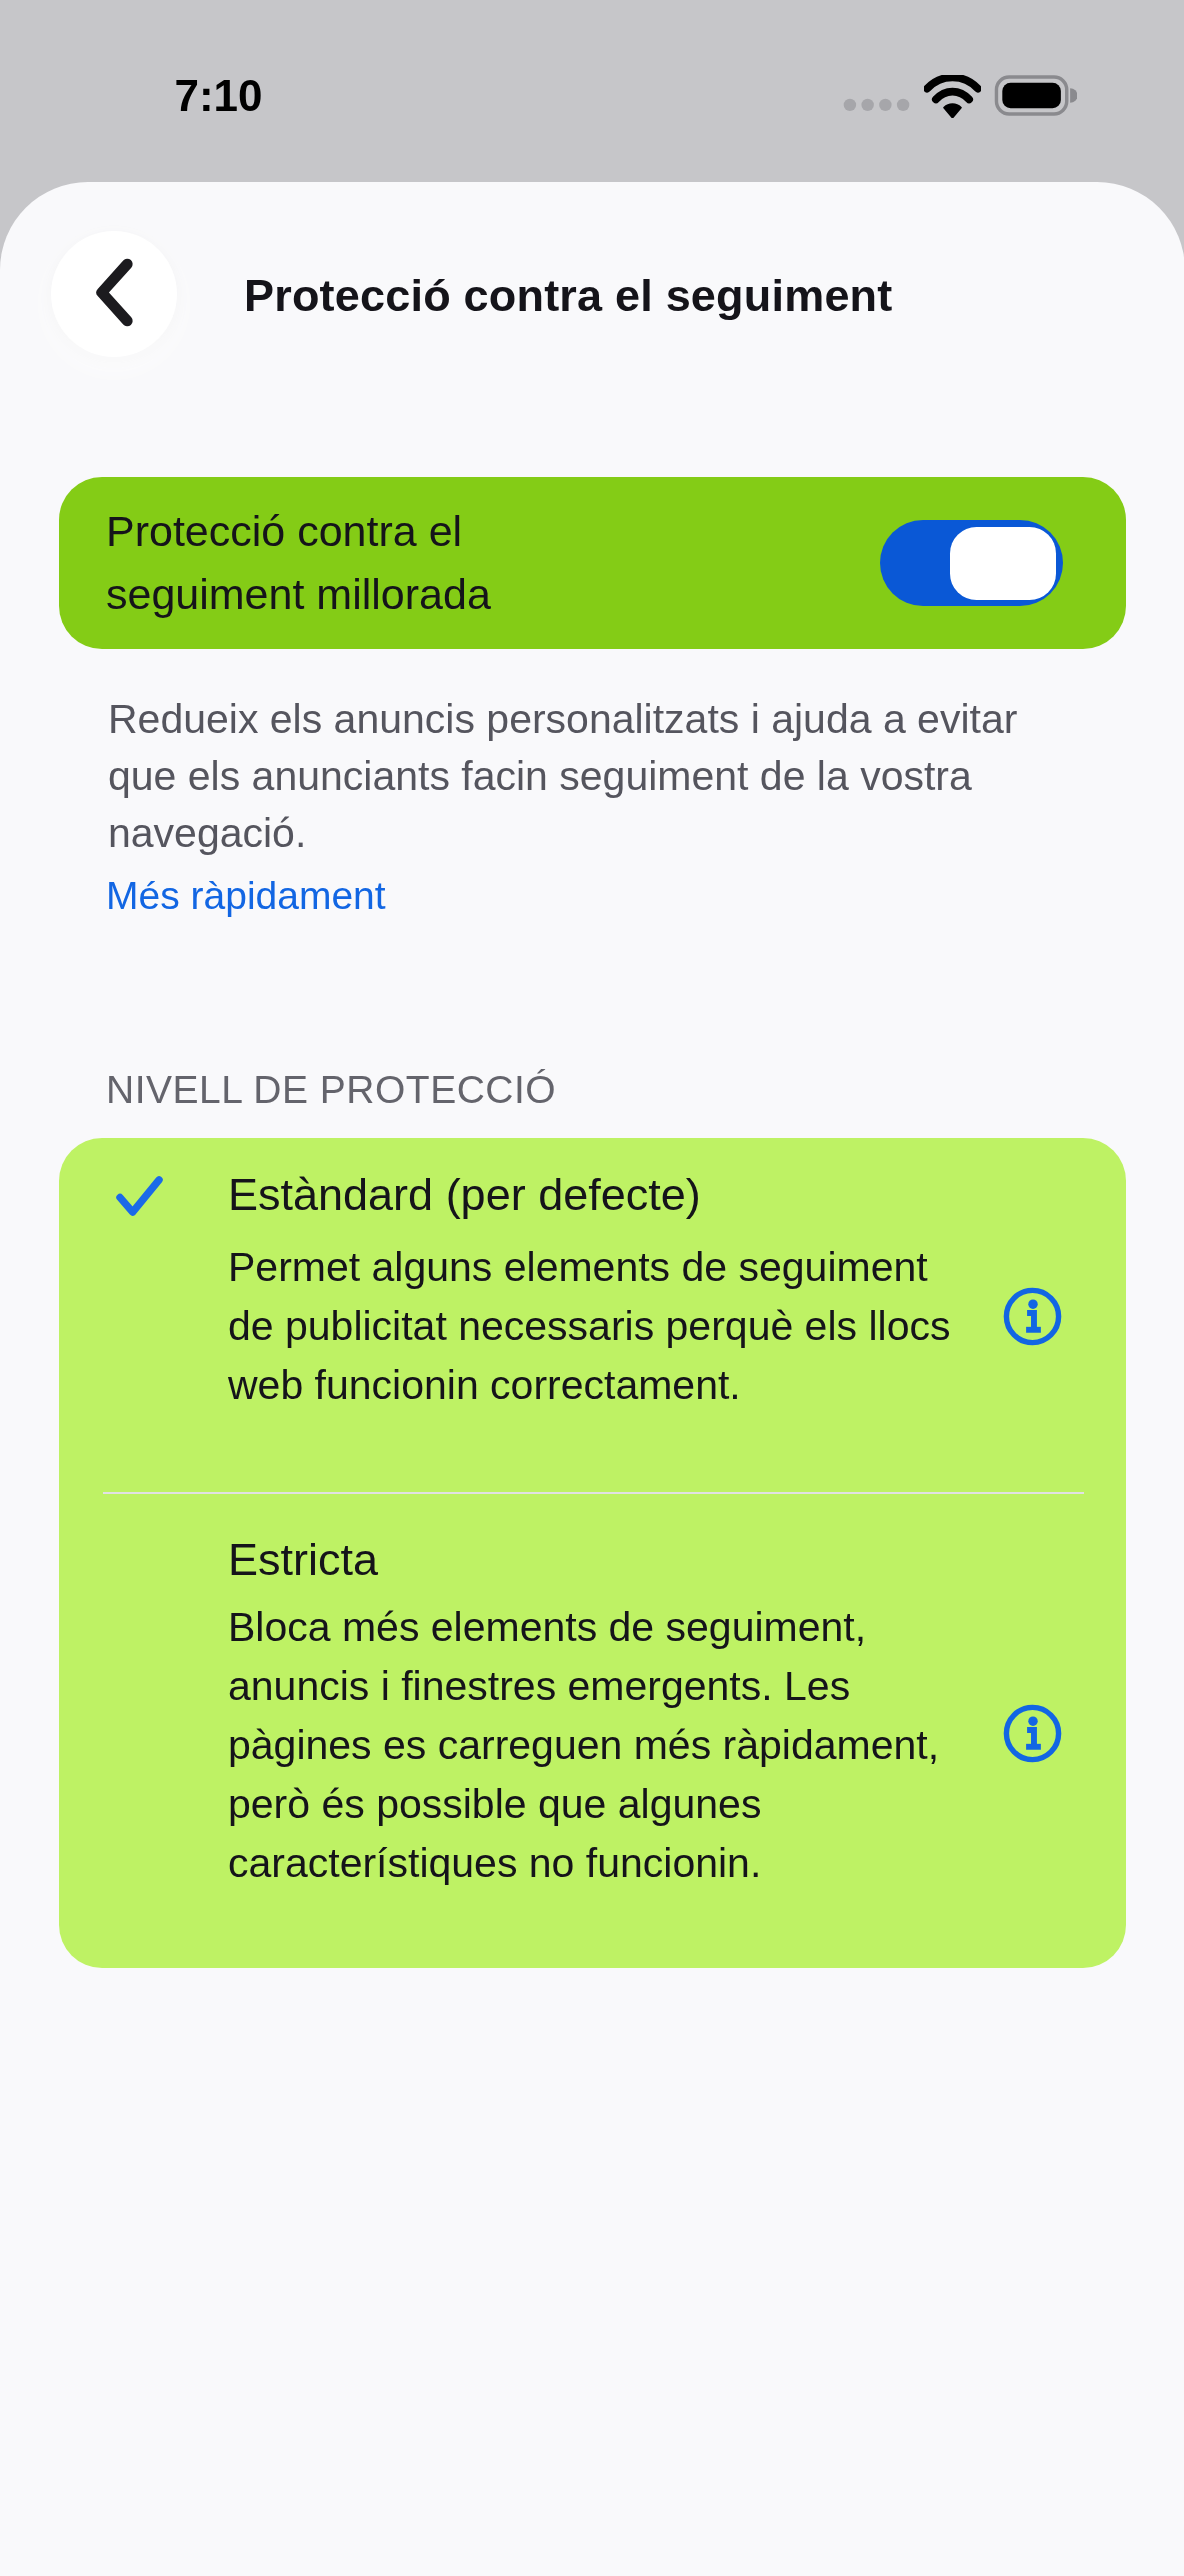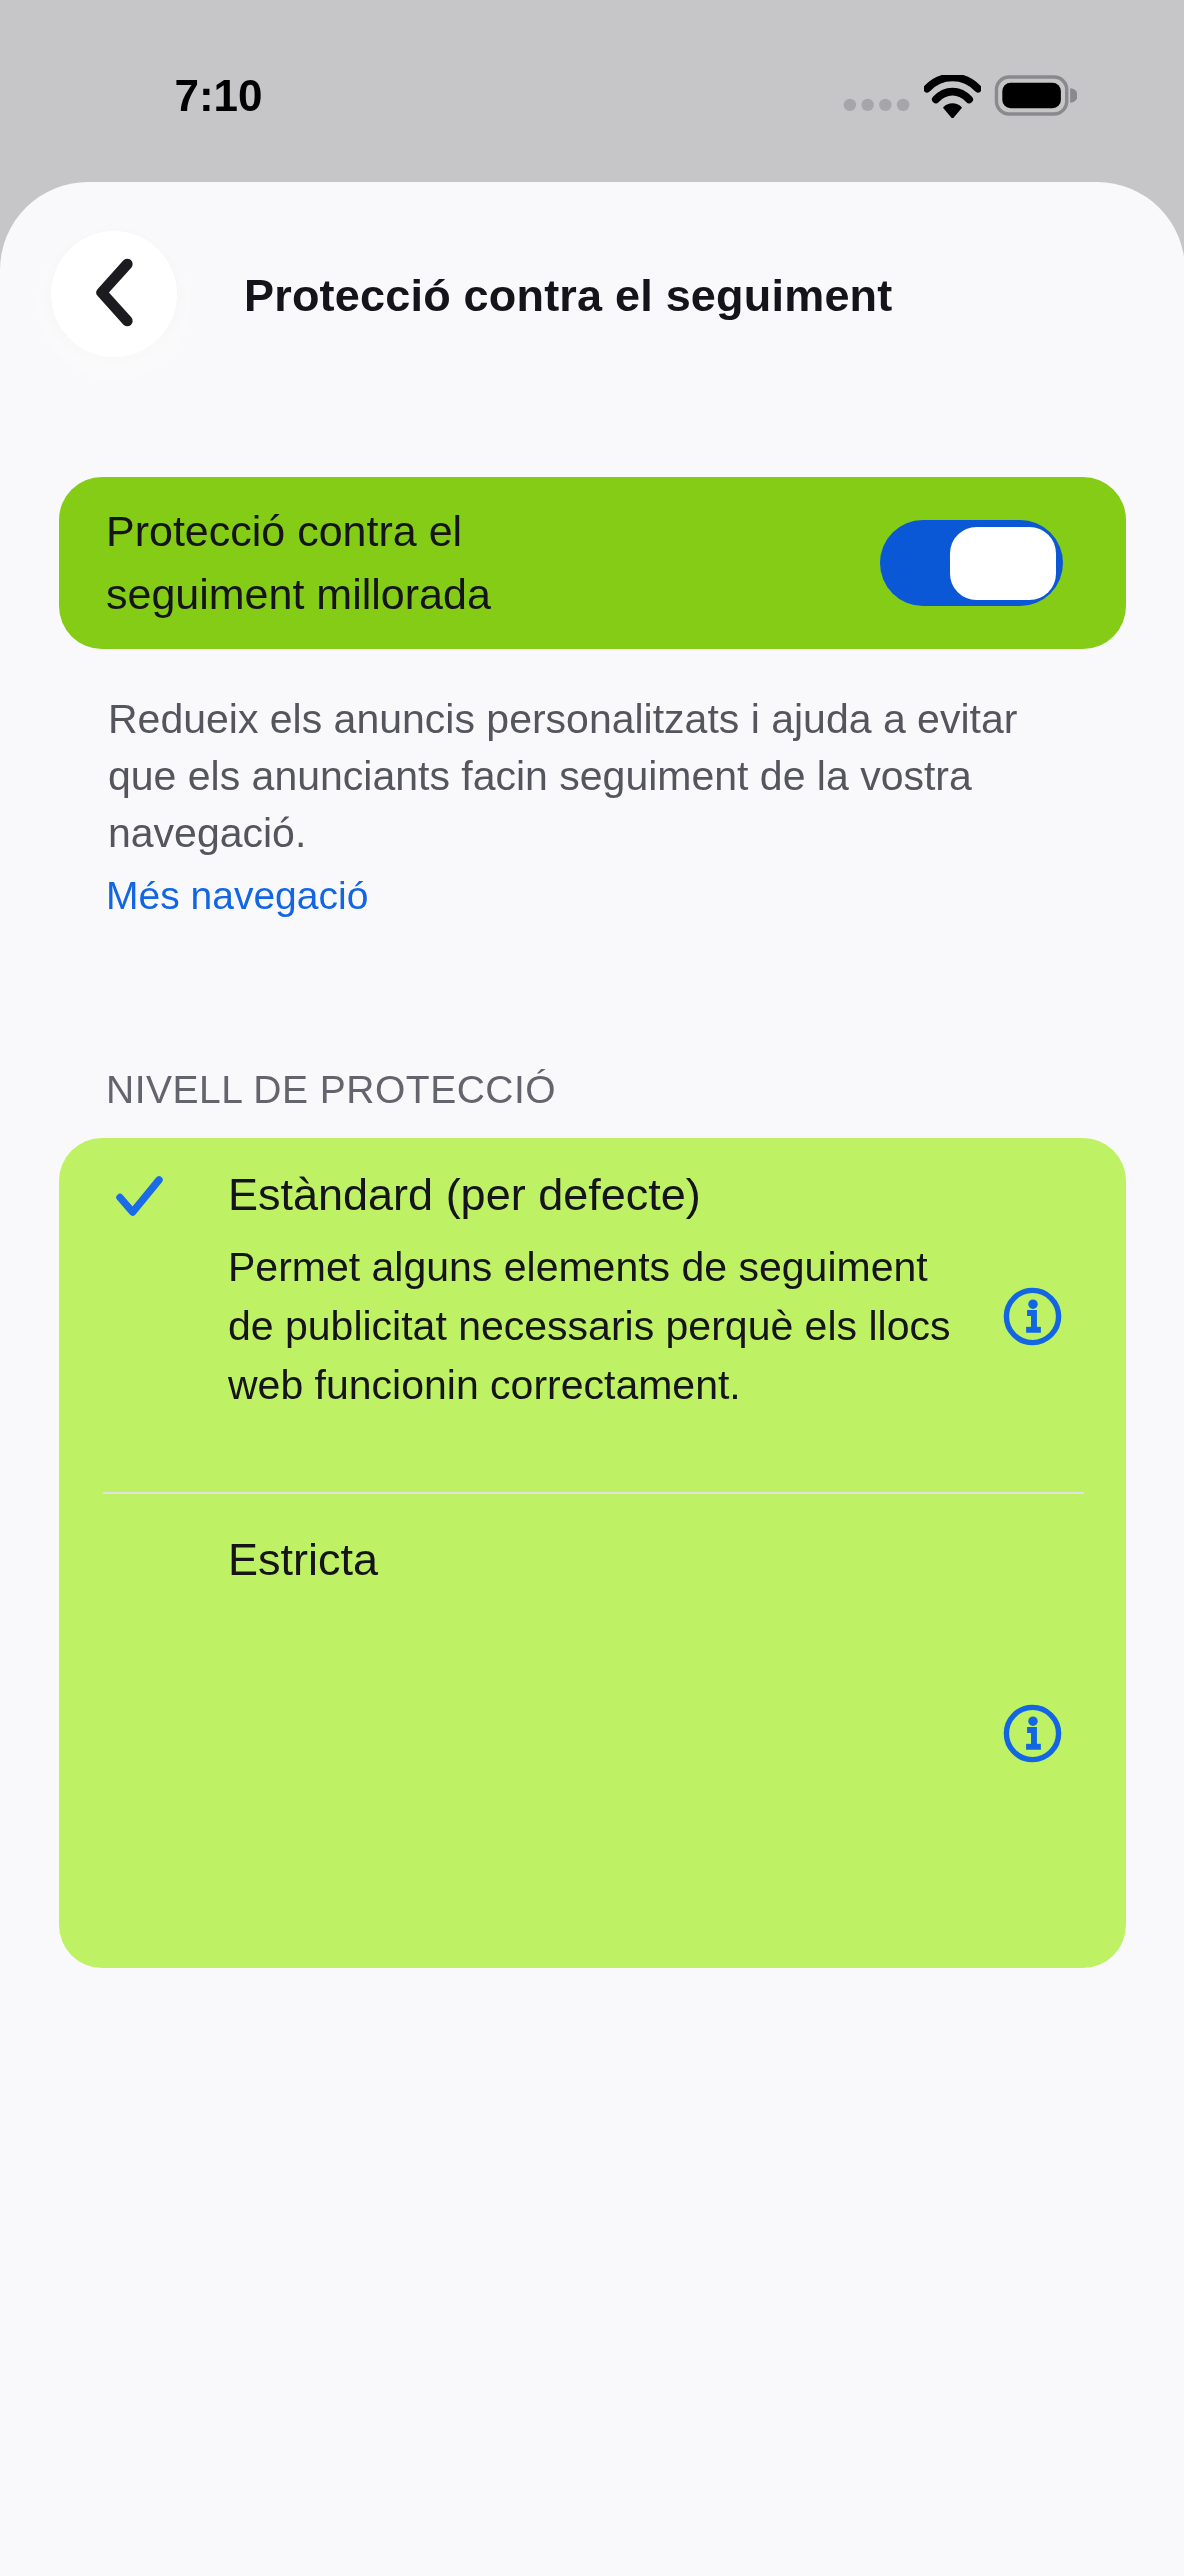--- a/index.html
+++ b/index.html
@@ -152,21 +152,21 @@
   <div class="sheet-title">Protecció contra el seguiment</div>
 
   <div class="toggle-card">
     <div class="toggle-label">Protecció contra el seguiment millorada</div>
     <div class="toggle" role="switch" aria-checked="true">
       <div class="toggle-knob"></div>
     </div>
   </div>
 
   <div class="desc">Redueix els anuncis personalitzats i ajuda a evitar que els anunciants facin seguiment de la vostra navegació.</div>
-  <div class="learn-more">Més navegació</div>
+  <div class="learn-more">Més ràpidament</div>
 
   <div class="section-label">NIVELL DE PROTECCIÓ</div>
 
   <div class="options-card">
 
     <span class="check-icon">
       <svg width="51" height="45" viewBox="0 0 52 46">
         <path d="M6 25 L19 40 L46 7" fill="none" stroke="#1b6ae8" stroke-width="7.5" stroke-linecap="round" stroke-linejoin="round"></path>
       </svg>
     </span>
@@ -179,20 +179,21 @@
           <circle cx="32.5" cy="19.5" r="4.8" fill="#1266e3"></circle>
           <path d="M26.5 28.5 L33.5 28.5 L33.5 44" fill="none" stroke="#1266e3" stroke-width="6" stroke-linecap="butt"></path>
           <path d="M25.5 45.5 L40.5 45.5" fill="none" stroke="#1266e3" stroke-width="6" stroke-linecap="butt"></path>
         </svg>
       </span>
     </div>
 
     <div class="divider"></div>
 
     <div class="opt-title opt2-title">Estricta</div>
+    <div class="opt-desc opt2-desc">Bloca més elements de seguiment, anuncis i finestres emergents. Les pàgines es carreguen més ràpidament, però és possible que algunes característiques no funcionin.</div>
     <div class="info-btn info2">
       <span>
         <svg width="63" height="63" viewBox="0 0 64 64">
           <circle cx="32" cy="32" r="26.5" fill="none" stroke="#1266e3" stroke-width="5.5"></circle>
           <circle cx="32.5" cy="19.5" r="4.8" fill="#1266e3"></circle>
           <path d="M26.5 28.5 L33.5 28.5 L33.5 44" fill="none" stroke="#1266e3" stroke-width="6" stroke-linecap="butt"></path>
           <path d="M25.5 45.5 L40.5 45.5" fill="none" stroke="#1266e3" stroke-width="6" stroke-linecap="butt"></path>
         </svg>
       </span>
     </div>

